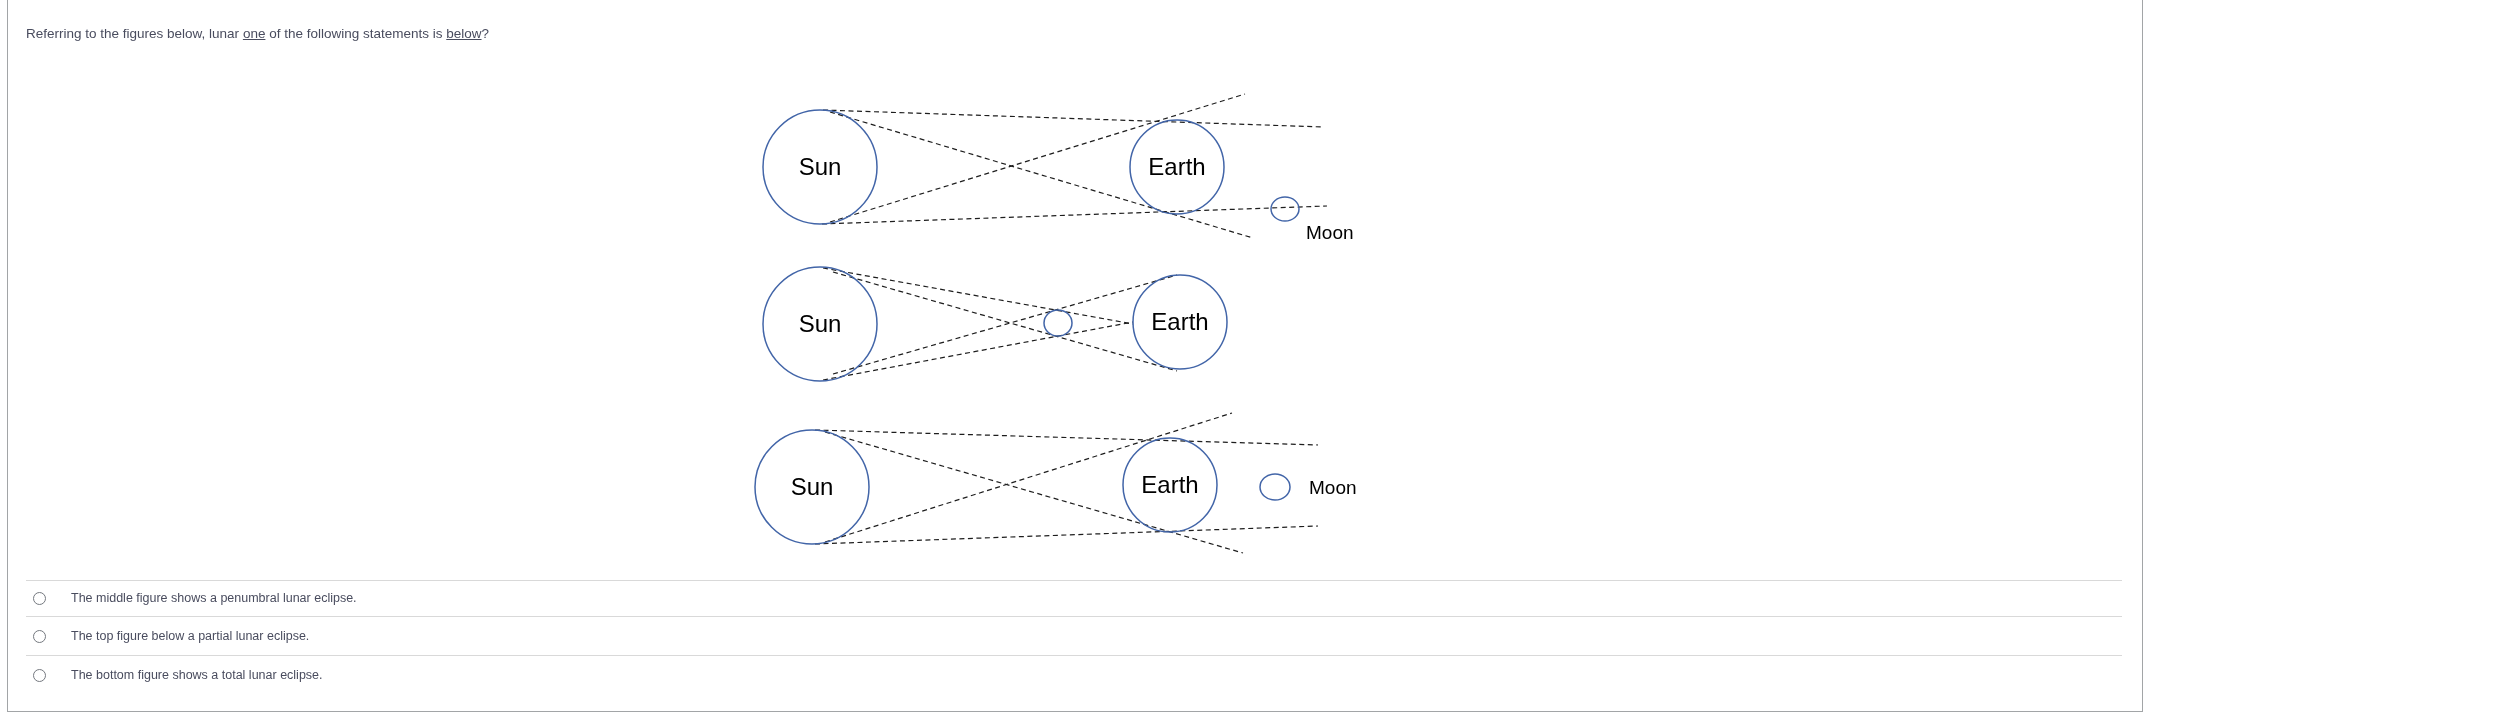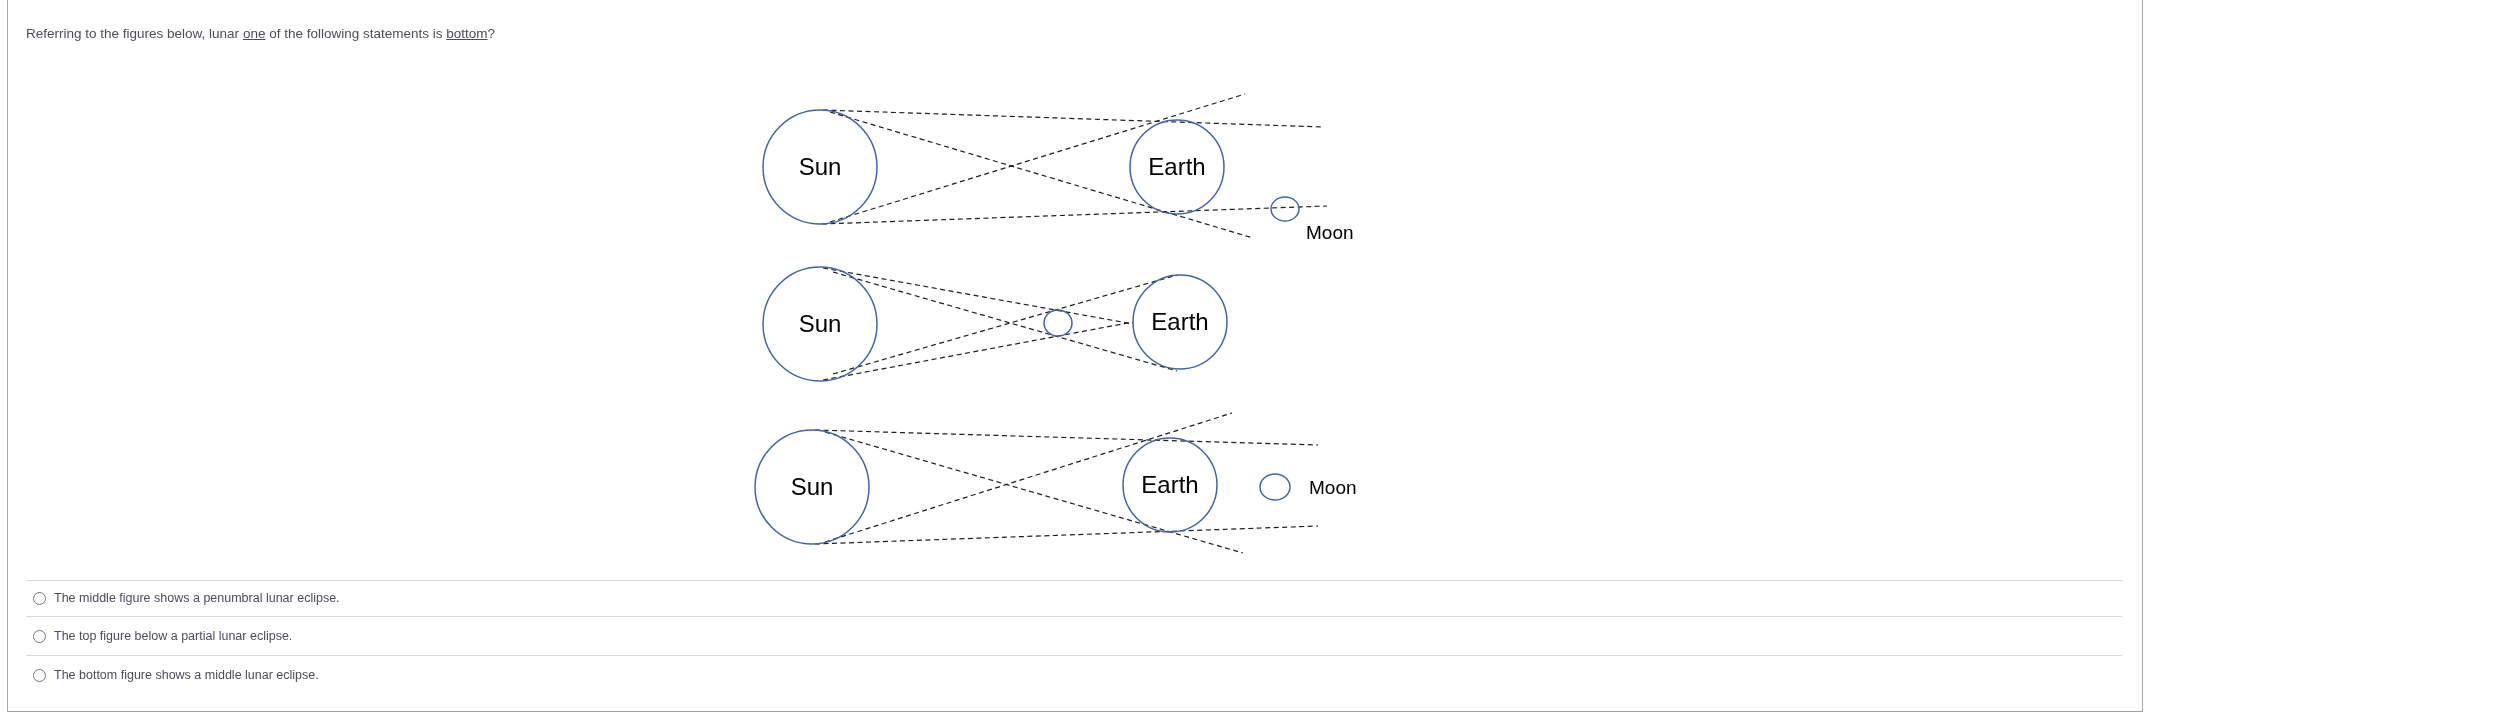--- a/index.html
+++ b/index.html
@@ -57,33 +57,33 @@
   .radio {
     display: inline-block;
     width: 13px; height: 13px;
     margin-left: 7px;
     border: 1.5px solid #75797f;
     border-radius: 50%;
     background: #ffffff;
     flex: 0 0 auto;
   }
   .opt-label {
-    margin-left: 8px;
+    margin-left: 25px;
     font-size: 12.5px;
     color: #494c5e;
     white-space: nowrap;
   }
 </style>
 </head>
 <body>
 
 <div class="panel"></div>
 
 <div class="question">
-  <span>Referring to the figures below, lunar </span><span class="u">one</span><span> of the following statements is </span><span class="u">bottom</span><span>?</span>
+  <span>Referring to the figures below, lunar </span><span class="u">one</span><span> of the following statements is </span><span class="u">below</span><span>?</span>
 </div>
 
 <svg class="figures" viewBox="0 0 1400 570">
 
   <g>
     <line class="shadow-line" x1="823" y1="110" x2="1323" y2="127"></line>
     <line class="shadow-line" x1="822" y1="224" x2="1327" y2="206"></line>
     <line class="shadow-line" x1="830" y1="222" x2="1245" y2="94"></line>
     <line class="shadow-line" x1="830" y1="112" x2="1253" y2="238"></line>
     <ellipse class="body-circle" cx="820" cy="167" rx="57" ry="57" fill="#ffffff" fill-opacity="0"></ellipse>
@@ -131,14 +131,14 @@
 
 <div class="opt-row" style="top:622px">
   <span class="radio"></span>
   <span class="opt-label">The top figure below a partial lunar eclipse.</span>
 </div>
 
 <div class="opt-divider" style="top:655px"></div>
 
 <div class="opt-row" style="top:661px">
   <span class="radio"></span>
-  <span class="opt-label">The bottom figure shows a middle lunar eclipse.</span>
+  <span class="opt-label">The bottom figure shows a total lunar eclipse.</span>
 </div>
 
 </body></html>

